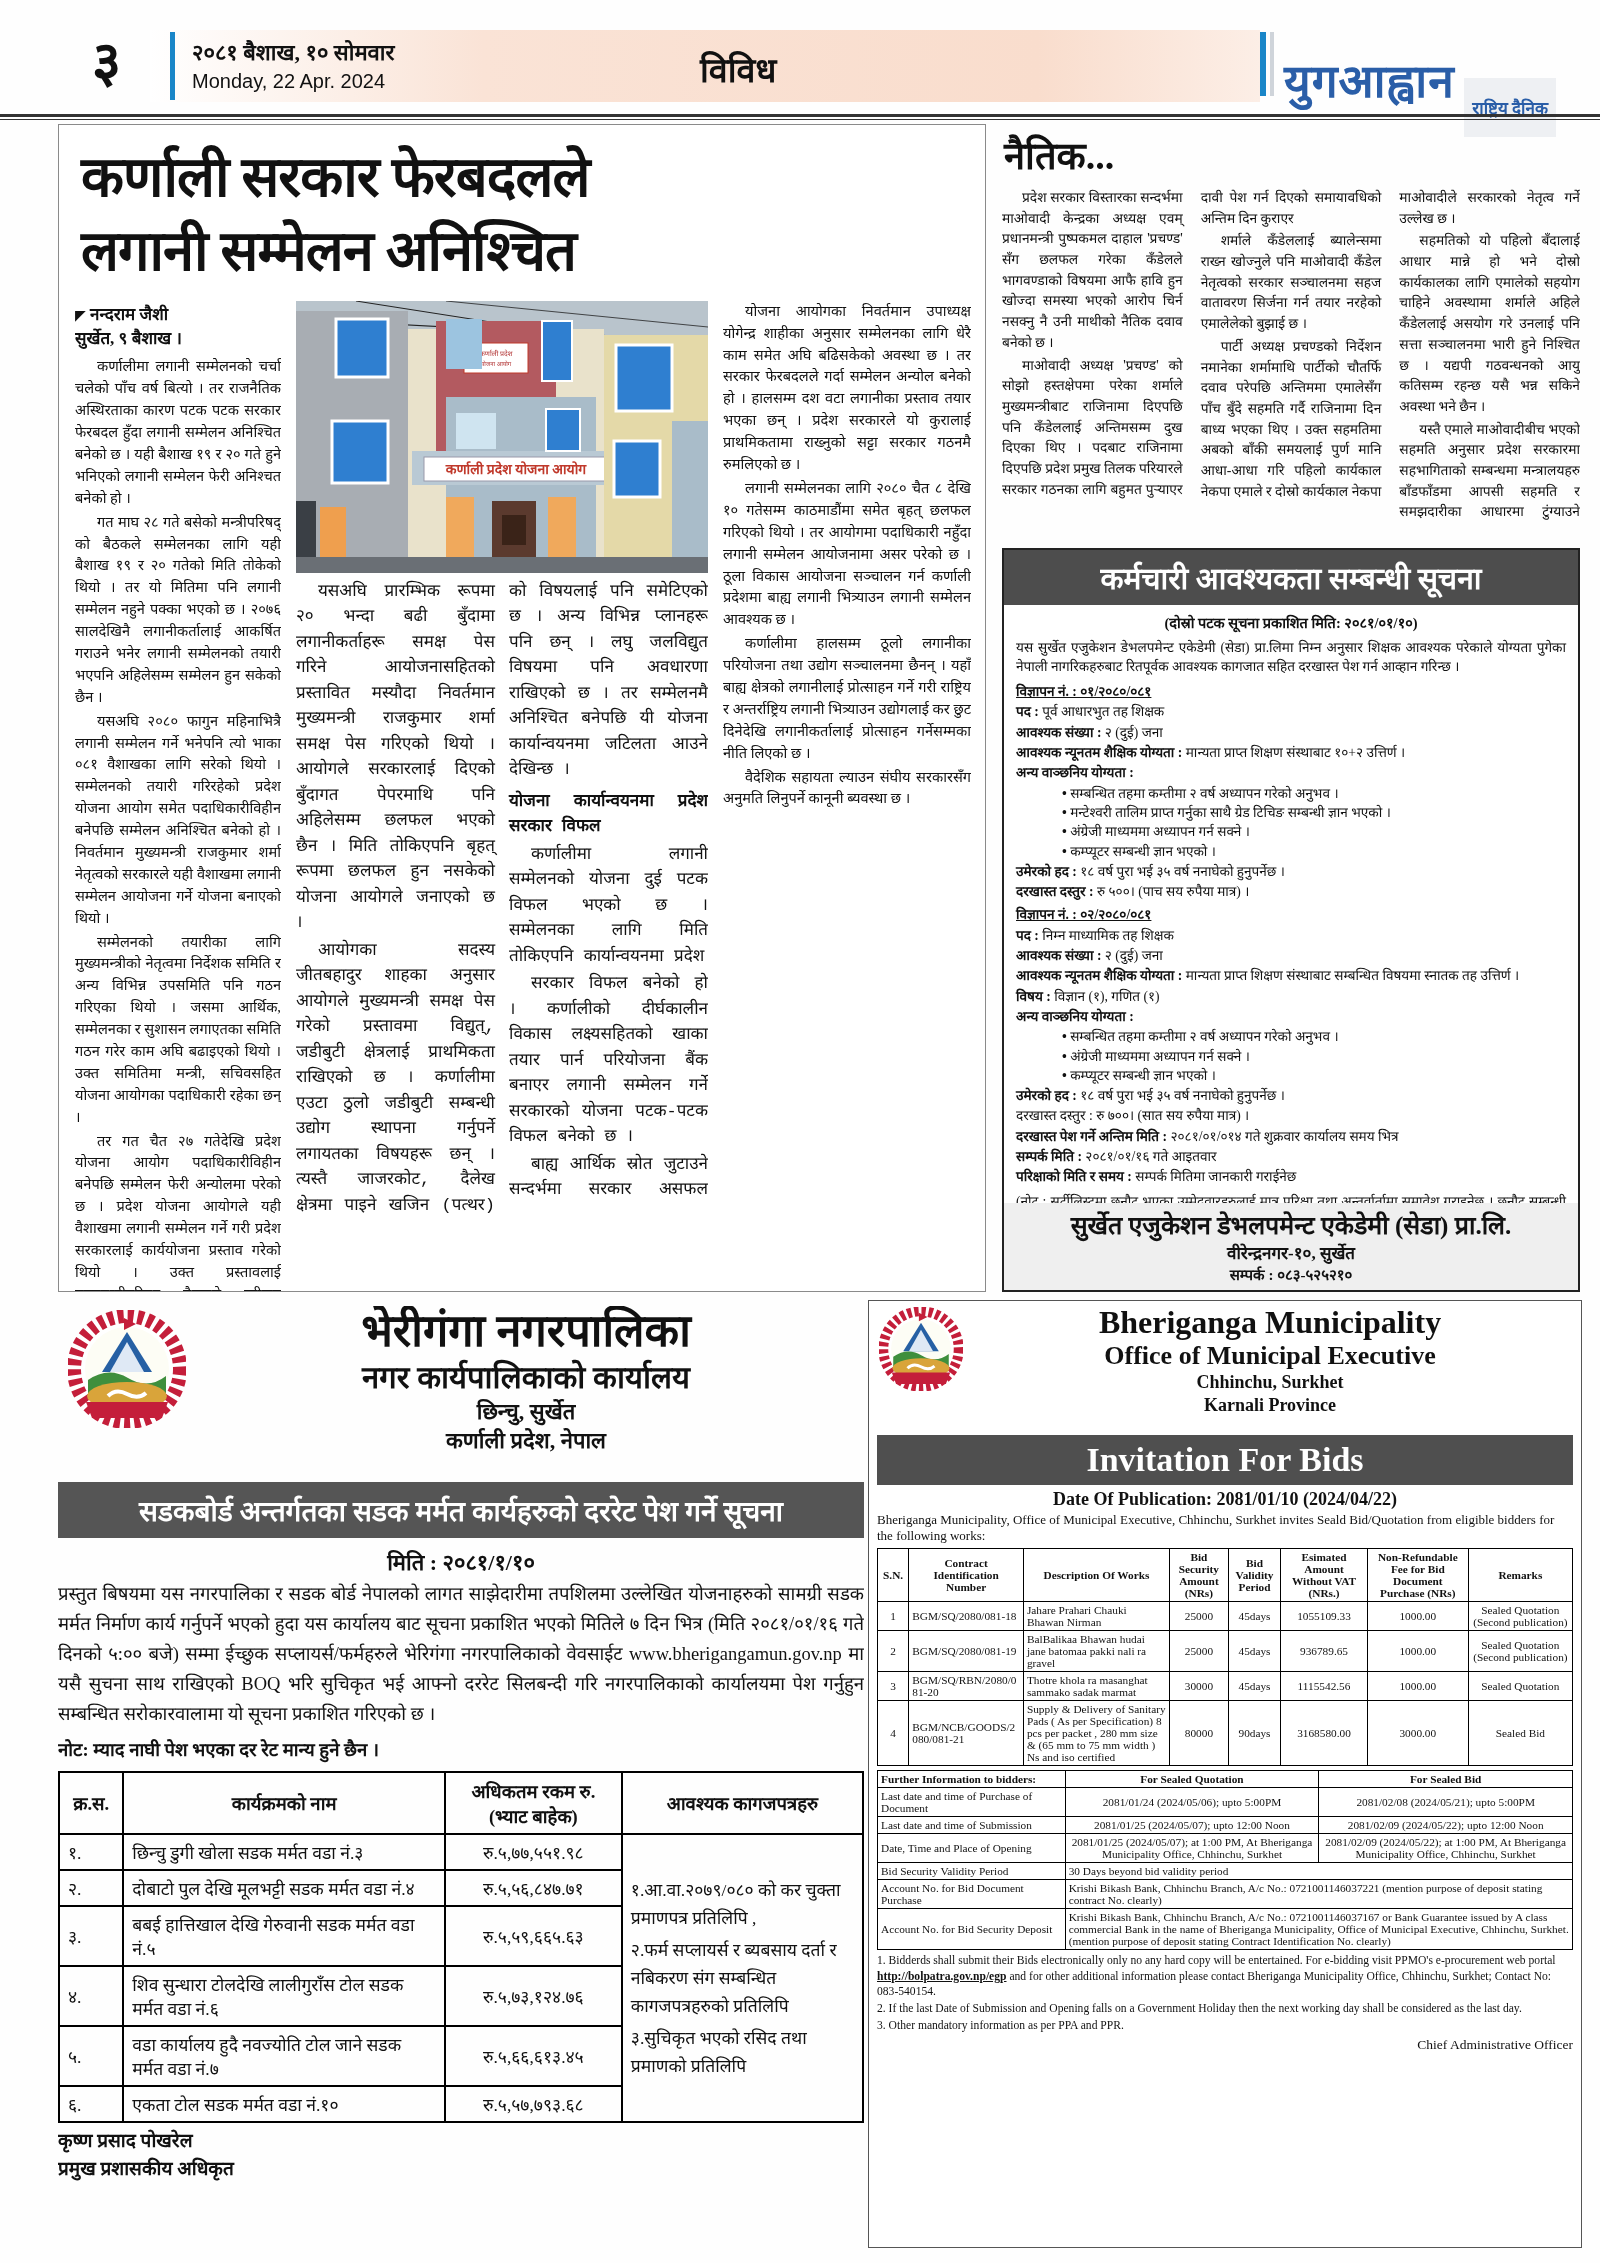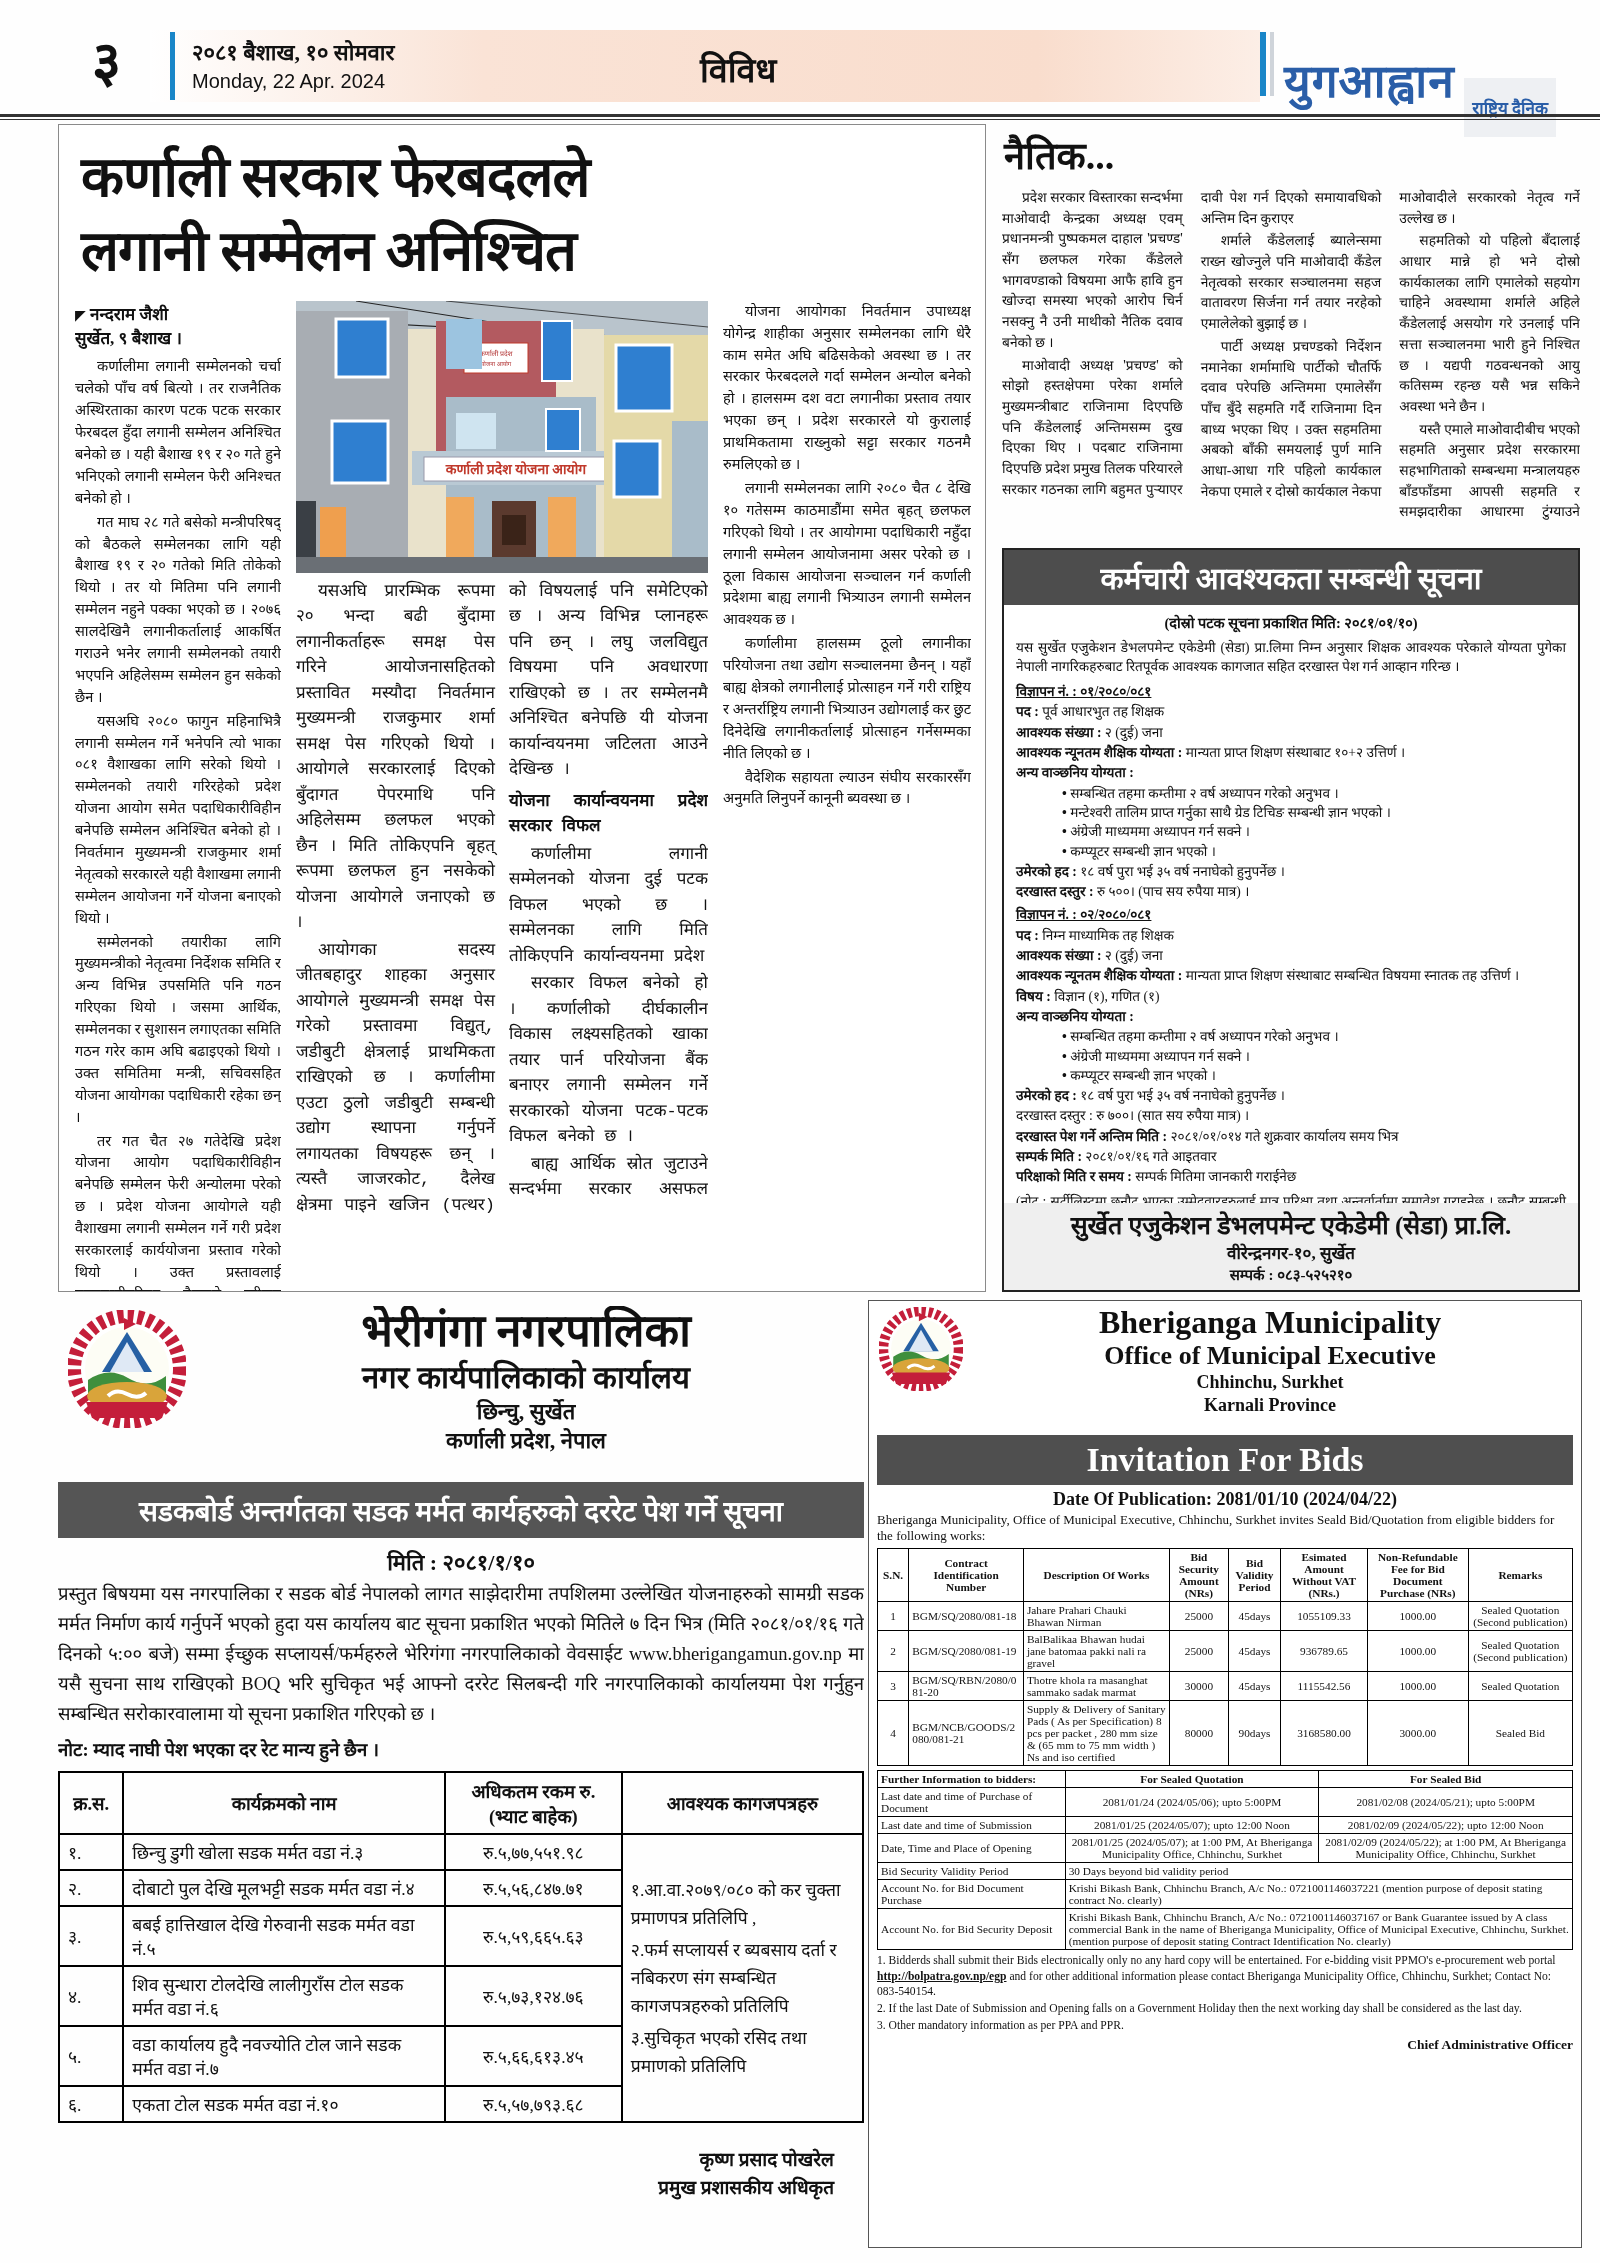--- a/index.html
+++ b/index.html
@@ -72,42 +72,42 @@
   .nl-banner{background:#555;color:#fff;font-size:28px;font-weight:bold;text-align:center;padding:9px 4px;margin-top:4px;}
   .nl-date{text-align:center;font-size:22px;font-weight:bold;margin:8px 0 4px 0;}
   .nl-body{font-size:18.5px;line-height:1.62;text-align:justify;}
   .nl-note{font-size:18.5px;margin-top:6px;}
   .nl-table{width:100%;border-collapse:collapse;margin-top:10px;font-size:17.5px;}
   .nl-table th,.nl-table td{border:2px solid #000;padding:5px 8px;vertical-align:middle;}
   .nl-table th{text-align:center;font-size:18.5px;}
   .nl-amount{white-space:nowrap;text-align:center;}
   .nl-docs{vertical-align:middle;font-size:17.5px;line-height:1.6;}
   .nl-docs div{margin:4px 0;}
-  .nl-sign{text-align:right;font-weight:bold;font-size:19px;margin-top:23px;padding-right:30px;line-height:1.5;}
+  .nl-sign{text-align:left;font-weight:bold;font-size:19px;margin-top:4px;padding-right:30px;line-height:1.5;}
   
   .bids{position:absolute;left:868px;top:1300px;width:714px;height:948px;border:1px solid #555;
         box-sizing:border-box;padding:4px 8px;font-family:"Liberation Serif",serif;overflow:hidden;background:#fff;}
   .bid-head{position:relative;height:128px;}
   .bid-logo{position:absolute;left:2px;top:2px;}
   .bid-names{position:absolute;left:90px;right:0;top:0;text-align:center;}
   .bid-org{font-size:32px;font-weight:bold;line-height:1.1;}
   .bid-office{font-size:26px;font-weight:bold;line-height:1.2;}
   .bid-place{font-size:18px;font-weight:bold;line-height:1.25;}
   .bid-banner{background:#4f4f4f;color:#fff;font-size:34px;font-weight:bold;text-align:center;padding:6px 0;margin:2px 0 4px 0;}
   .bid-pub{text-align:center;font-weight:bold;font-size:18px;margin:2px 0;}
   .bid-intro{font-size:13px;margin:2px 0 4px 0;}
   .bid-table{width:100%;border-collapse:collapse;font-size:11.3px;table-layout:fixed;}
   .bid-table th,.bid-table td{border:1px solid #000;padding:2px 3px;vertical-align:middle;word-wrap:break-word;}
   .bid-table th{text-align:center;font-weight:bold;}
   .bid-table td.c{text-align:center;}
   .info-label{font-weight:bold;}
   .bid-notes{font-size:11.6px;line-height:1.35;margin-top:3px;}
   .bid-notes p{margin:1px 0;}
   .bid-link{font-weight:bold;text-decoration:underline;}
-  .bid-signer{text-align:right;font-weight:bold;font-size:13.5px;margin-top:4px;}
+  .bid-signer{text-align:right;font-weight:normal;font-size:13.5px;margin-top:4px;}
 </style>
 </head>
 <body>
 
 <div class="page">
 
   <div class="hdr">
     <div class="hdr-band"></div>
     <div class="pagenum">३</div>
     <div class="hdr-vbar"></div>

